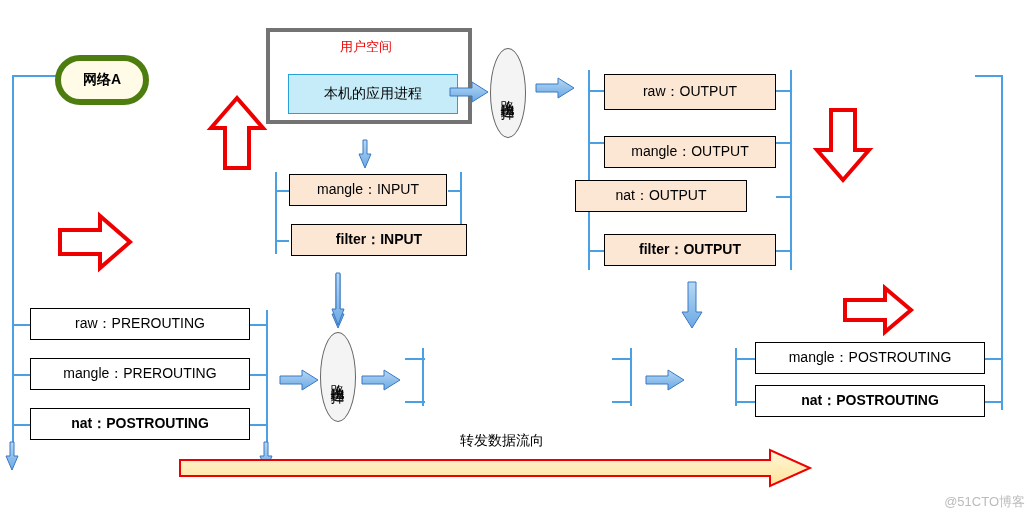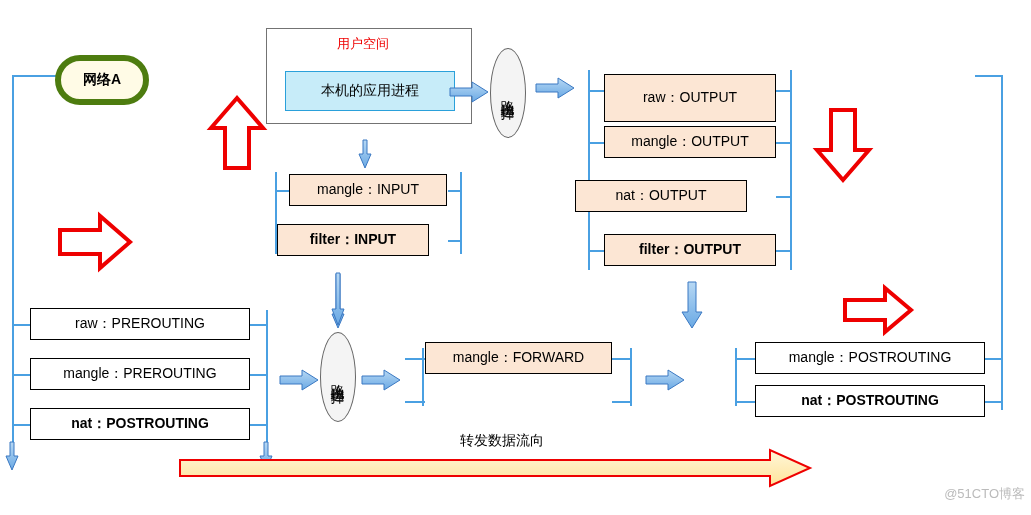--- a/index.html
+++ b/index.html
@@ -1,21 +1,21 @@
 <!DOCTYPE html>
 <html><head>
 <meta charset="utf-8">
 <style>
   html,body{margin:0;padding:0;font-family:Arial,"Microsoft YaHei",sans-serif;font-size:14px;background:#fff}
   .stage{position:relative;width:1031px;height:515px}
   .node{position:absolute;border:1px solid #000;text-align:right;display:flex;align-items:center;justify-content:center;box-sizing:border-box;background:#fff}
   .peach{background:#fce6d4}
   .blue{background:#c7ecf9;border:1px solid #2aa0da}
   .bold{font-weight:bold}
-  .thin-red{border:1px solid #737373}
+  .thin-red{border:4px solid #737373}
   .label{position:absolute;color:#e00;font-size:13px}
   .wm{position:absolute;color:#bbb;font-size:13px}
   .oval{position:absolute;border:1px solid #666;border-radius:50%/50%;display:flex;align-items:center;justify-content:center;writing-mode:vertical-rl;text-orientation:upright;letter-spacing:2px;background:#f4f4f4}
   .cloud{position:absolute;padding:10px 22px;border:6px solid #4d7c0f;border-radius:50px;background:#fffbe6;font-weight:bold}
   .blueline{position:absolute;background:#4aa0e2}
   svg{position:absolute;left:0;top:0;width:1031px;height:515px;pointer-events:none}
   .farrow{fill:url(#bluegrad);stroke:#3a78c2;stroke-width:1}
   .rarrow{fill:none;stroke:#e00;stroke-width:4;stroke-linejoin:miter}
 </style>
 </head>
@@ -70,35 +70,34 @@
 </div>
 
 <div class="oval" style="left:490px;top:48px;width:34px;height:88px">路由选择</div>
 <div class="oval" style="left:320px;top:332px;width:34px;height:88px">路由选择</div>
 
 <div class="node" style="left:30px;top:308px;width:220px;height:32px">raw：PREROUTING</div>
 <div class="node" style="left:30px;top:358px;width:220px;height:32px">mangle：PREROUTING</div>
 <div class="node bold" style="left:30px;top:408px;width:220px;height:32px">nat：POSTROUTING</div>
 
 <div class="node peach" style="left:289px;top:174px;width:158px;height:32px">mangle：INPUT</div>
-<div class="node peach bold" style="left:277px;top:224px;width:152px;height:32px">filter：INPUT</div>
+<div class="node peach bold" style="left:291px;top:224px;width:176px;height:32px">filter：INPUT</div>
 
-<div class="node peach" style="left:604px;top:74px;width:172px;height:48px">raw：OUTPUT</div>
-<div class="node peach" style="left:604px;top:126px;width:172px;height:32px">mangle：OUTPUT</div>
+<div class="node peach" style="left:604px;top:74px;width:172px;height:36px">raw：OUTPUT</div>
+<div class="node peach" style="left:604px;top:136px;width:172px;height:32px">mangle：OUTPUT</div>
 <div class="node peach" style="left:575px;top:180px;width:172px;height:32px">nat：OUTPUT</div>
 <div class="node peach bold" style="left:604px;top:234px;width:172px;height:32px">filter：OUTPUT</div>
 
-<div class="node peach" style="left:425px;top:342px;width:187px;height:32px">mangle：FORWARD</div>
 
 <div class="node" style="left:755px;top:342px;width:230px;height:32px">mangle：POSTROUTING</div>
 <div class="node bold" style="left:755px;top:385px;width:230px;height:32px">nat：POSTROUTING</div>
 
 <div style="position:absolute;left:460px;top:432px">转发数据流向</div>
 
-<div class="wm" style="right:6px;bottom:12px">@51CTO博客</div>
+<div class="wm" style="right:6px;bottom:4px">@51CTO博客</div>
 
 <svg>
   <defs>
     <linearGradient id="bluegrad" x1="0" y1="0" x2="0" y2="1">
       <stop offset="0%" stop-color="#b7d8f4"></stop>
           <stop offset="100%" stop-color="#6aa9e4"></stop>
     </linearGradient>
     <linearGradient id="ygrad" x1="0" y1="0" x2="0" y2="1">
       <stop offset="0%" stop-color="#fff7d9"></stop>
           <stop offset="100%" stop-color="#ffe39a"></stop>

